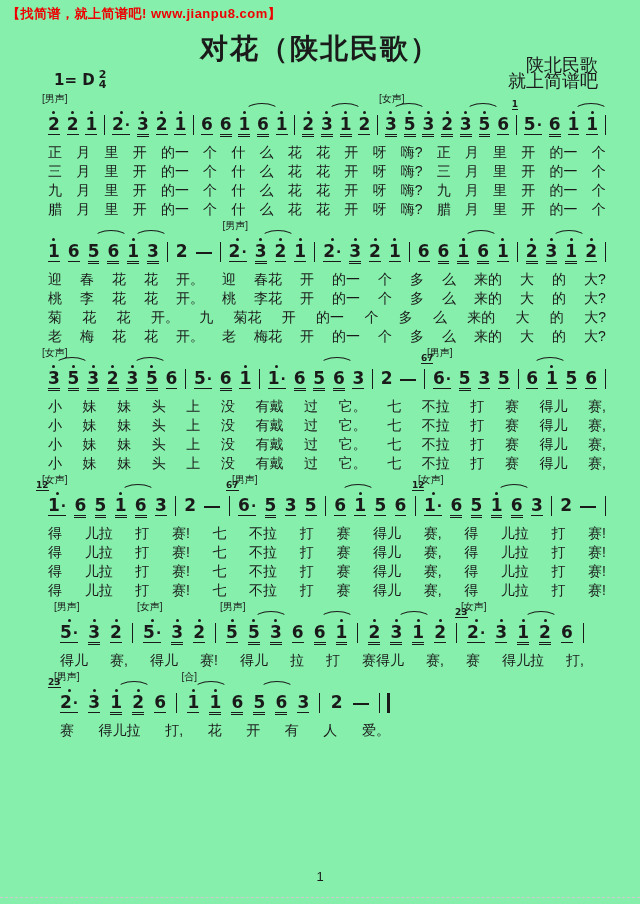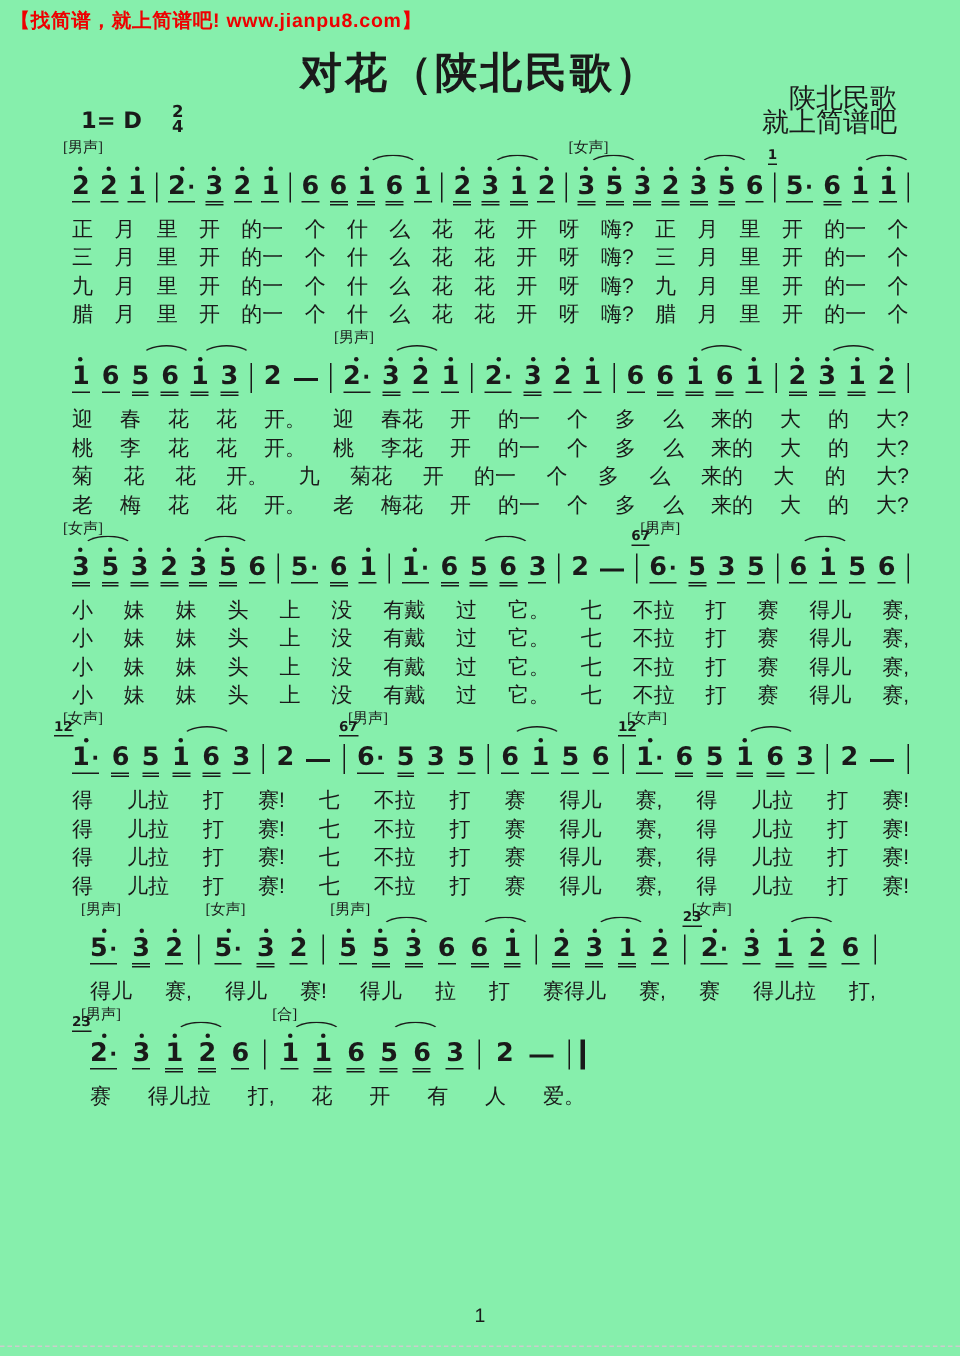--- a/index.html
+++ b/index.html
@@ -13,21 +13,21 @@
   }
   .title{
     position:absolute;top:30px;left:0;width:100%;text-align:center;
     font-size:28px;font-weight:bold;letter-spacing:2px;
   }
   .credits{
     position:absolute;top:57px;right:42px;font-size:18px;line-height:16px;text-align:right;
   }
   .keysig{
     position:absolute;top:70px;left:54px;font-size:15px;font-weight:bold;
-    display:flex;align-items:center;gap:20px;font-family:"DejaVu Sans",sans-serif;
+    display:flex;align-items:center;gap:4px;font-family:"DejaVu Sans",sans-serif;
   }
   .frac{display:inline-flex;flex-direction:column;line-height:10px;font-size:11px;
     text-align:center;font-weight:bold;}
   .score{position:absolute;top:92px;left:0;width:640px;}
   .system{margin-left:48px;width:558px;}
   .system.s5{margin-left:60px;width:524px;}
   .system.s6{margin-left:60px;width:330px;}
   .music{
     display:flex;justify-content:space-between;align-items:flex-end;
     padding-top:20px;height:28px;margin-bottom:3px;
@@ -39,21 +39,21 @@
   .hd i{width:3px;height:3px;border-radius:50%;}
   .dr{display:flex;align-items:baseline;justify-content:center;}
   .aug{font-size:14px;margin-left:1px;font-weight:bold;}
   .ul{height:6px;display:flex;flex-direction:column;gap:1px;margin-top:1px;}
   .ul i{height:1px;width:100%;}
   .bar{width:1px;height:20px;background:#1a1a1a;align-self:flex-end;margin-bottom:5px;}
   .final{width:7px;height:20px;border-left:1px solid #1a1a1a;border-right:3px solid #1a1a1a;
     align-self:flex-end;margin-bottom:5px;}
   .dash{width:16px;height:2px;background:#1a1a1a;align-self:flex-end;margin-bottom:13px;}
   .lab{position:absolute;top:-17px;left:-6px;font-size:10px;font-weight:normal;
-    font-family:Liberation Serif, serif;white-space:nowrap;color:#1a1a1a;}
+    font-family:Liberation Sans, sans-serif;white-space:nowrap;color:#1a1a1a;}
   .grace{position:absolute;top:-11px;left:-12px;font-size:9px;font-weight:bold;
     border-bottom:1px solid #1a1a1a;line-height:1;}
   .arc{position:absolute;top:-8px;left:55%;height:7px;
     border-top:1px solid #1a1a1a;border-left:1px solid transparent;border-right:1px solid transparent;
     border-radius:50% 50% 0 0 / 100% 100% 0 0;}
   .lyr{display:flex;justify-content:space-between;font-size:14px;line-height:19px;height:19px;}
   .lyr span{white-space:nowrap;}
   .pagenum{position:absolute;bottom:20px;left:0;width:100%;text-align:center;font-size:13px;}
   .footline{position:absolute;bottom:6px;left:0;width:100%;height:0;
     border-bottom:1px dashed #cccccc;}

